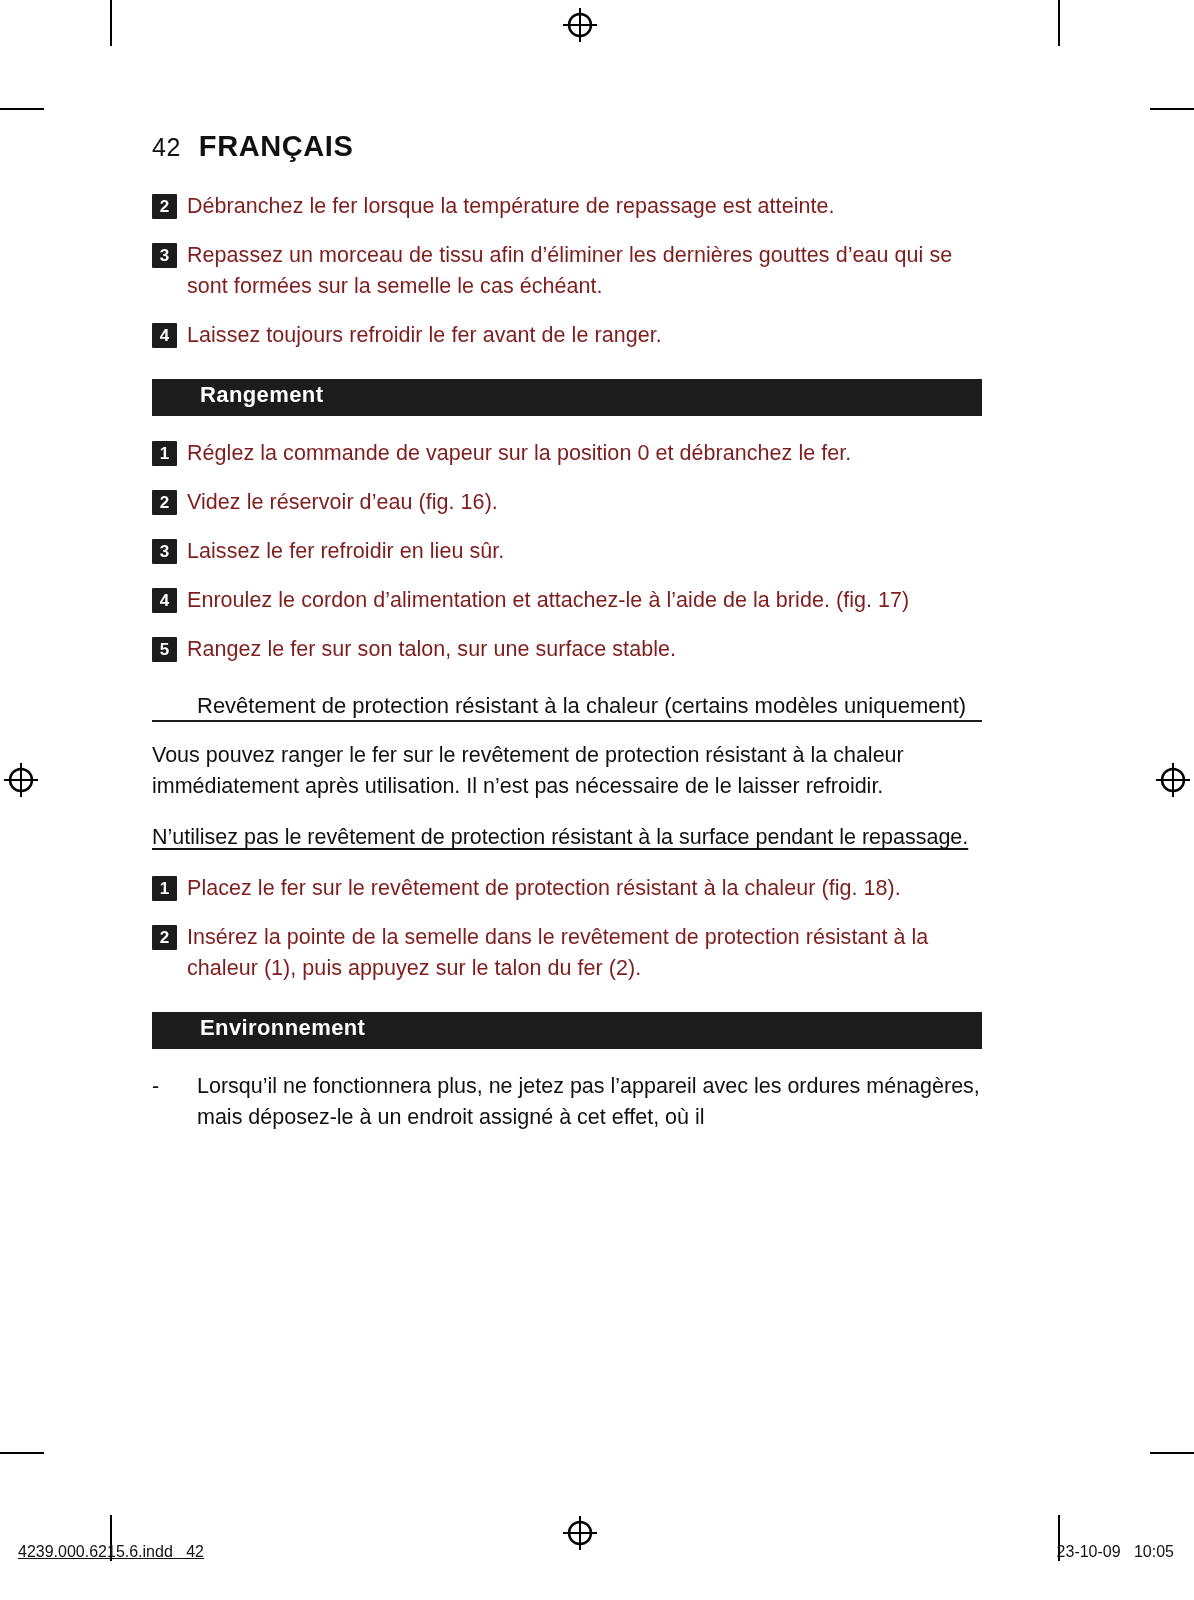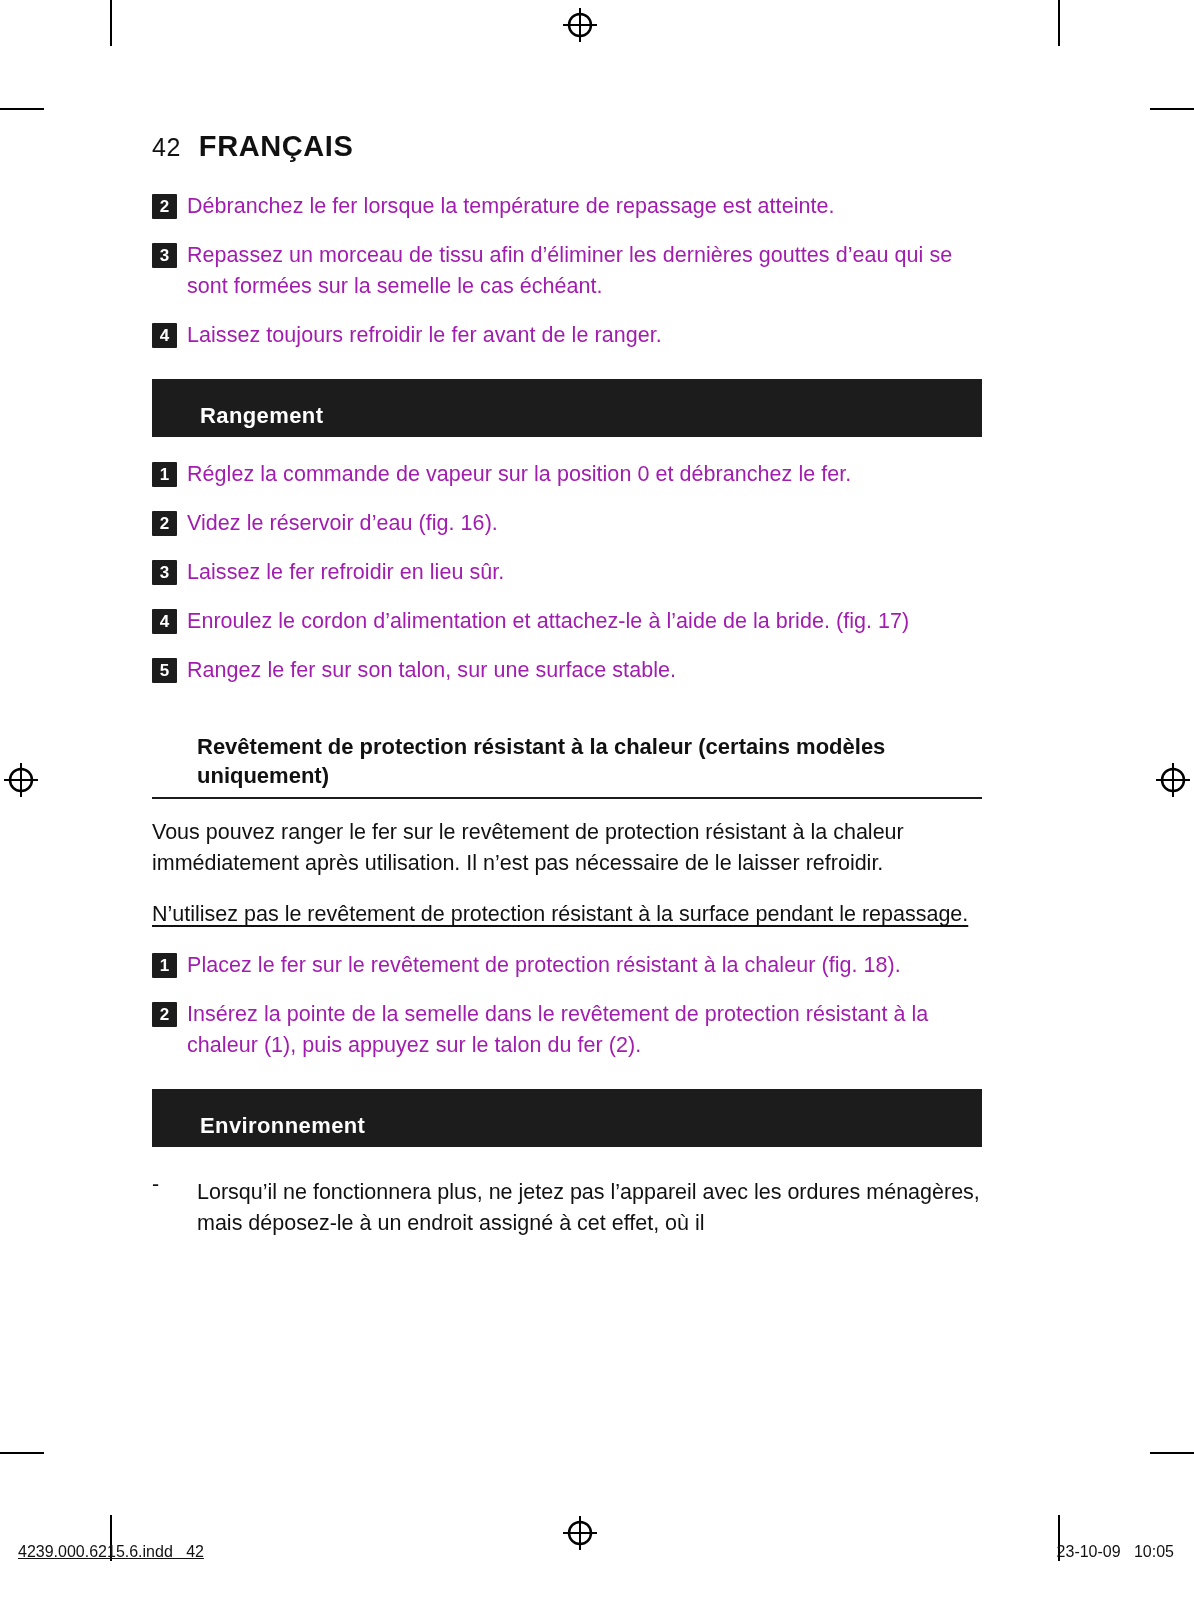--- a/index.html
+++ b/index.html
@@ -70,45 +70,44 @@
     font-weight: bold;
     line-height: 25px;
     text-align: center;
     margin-right: 10px;
     margin-top: 3px;
     border-radius: 1px;
   }
   .step-text {
     font-size: 21.5px;
     line-height: 1.44;
-    color: #a21caf;
+    color: #7f1d1d;
     letter-spacing: 0.05px;
   }
 
   
   .section-bar {
     background: #1c1c1c;
     color: #ffffff;
     font-size: 22px;
     font-weight: bold;
-    padding: 24px 0 8px 48px;
+    padding: 3px 0 8px 48px;
     margin: 28px 0 22px 0;
     letter-spacing: 0.4px;
   }
 
   
   .sub-head {
     font-size: 22px;
-    font-weight: bold;
+    font-weight: normal;
     line-height: 1.36;
     color: #111;
     padding-left: 45px;
-    margin-top: 46px;
+    margin-top: 26px;
     border-bottom: 2.5px solid #1c1c1c;
-    padding-bottom: 6px;
     margin-bottom: 18px;
   }
 
   .para {
     font-size: 21.5px;
     line-height: 1.44;
     color: #111;
     margin-bottom: 20px;
   }
   .para.underlined {
@@ -126,21 +125,20 @@
     flex: 0 0 auto;
     width: 45px;
     font-size: 21.5px;
     line-height: 1.44;
     color: #111;
   }
   .dash-text {
     font-size: 21.5px;
     line-height: 1.44;
     color: #111;
-    margin-top: 8px;
   }
 
   
   .footer {
     position: absolute;
     left: 0;
     top: 1543px;
     width: 1194px;
     font-size: 16px;
     color: #111;

